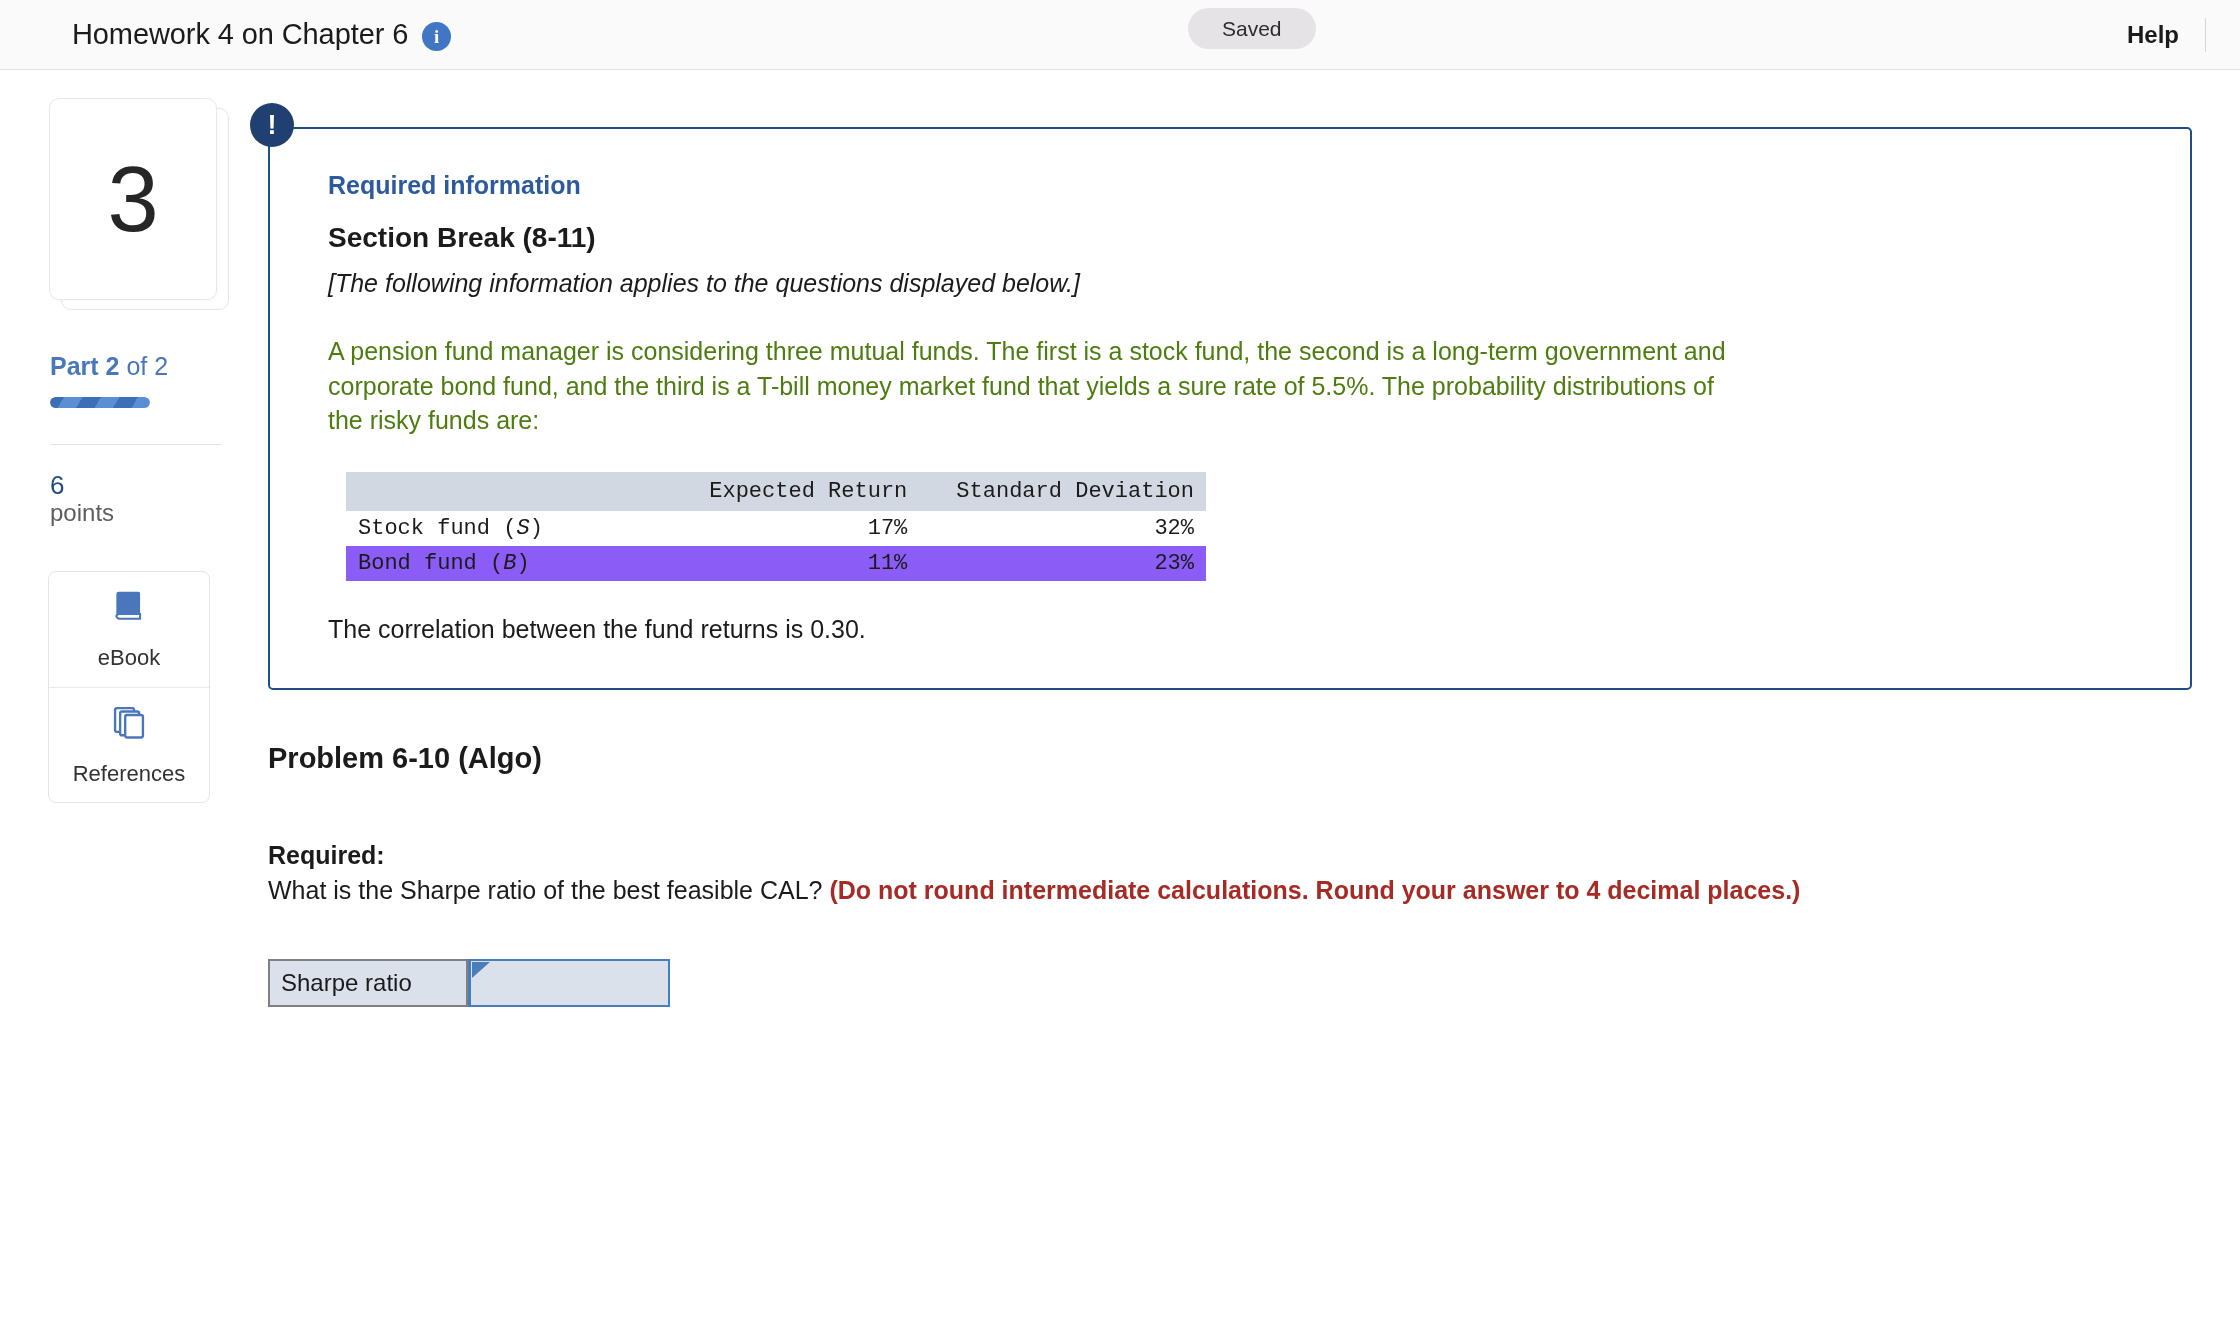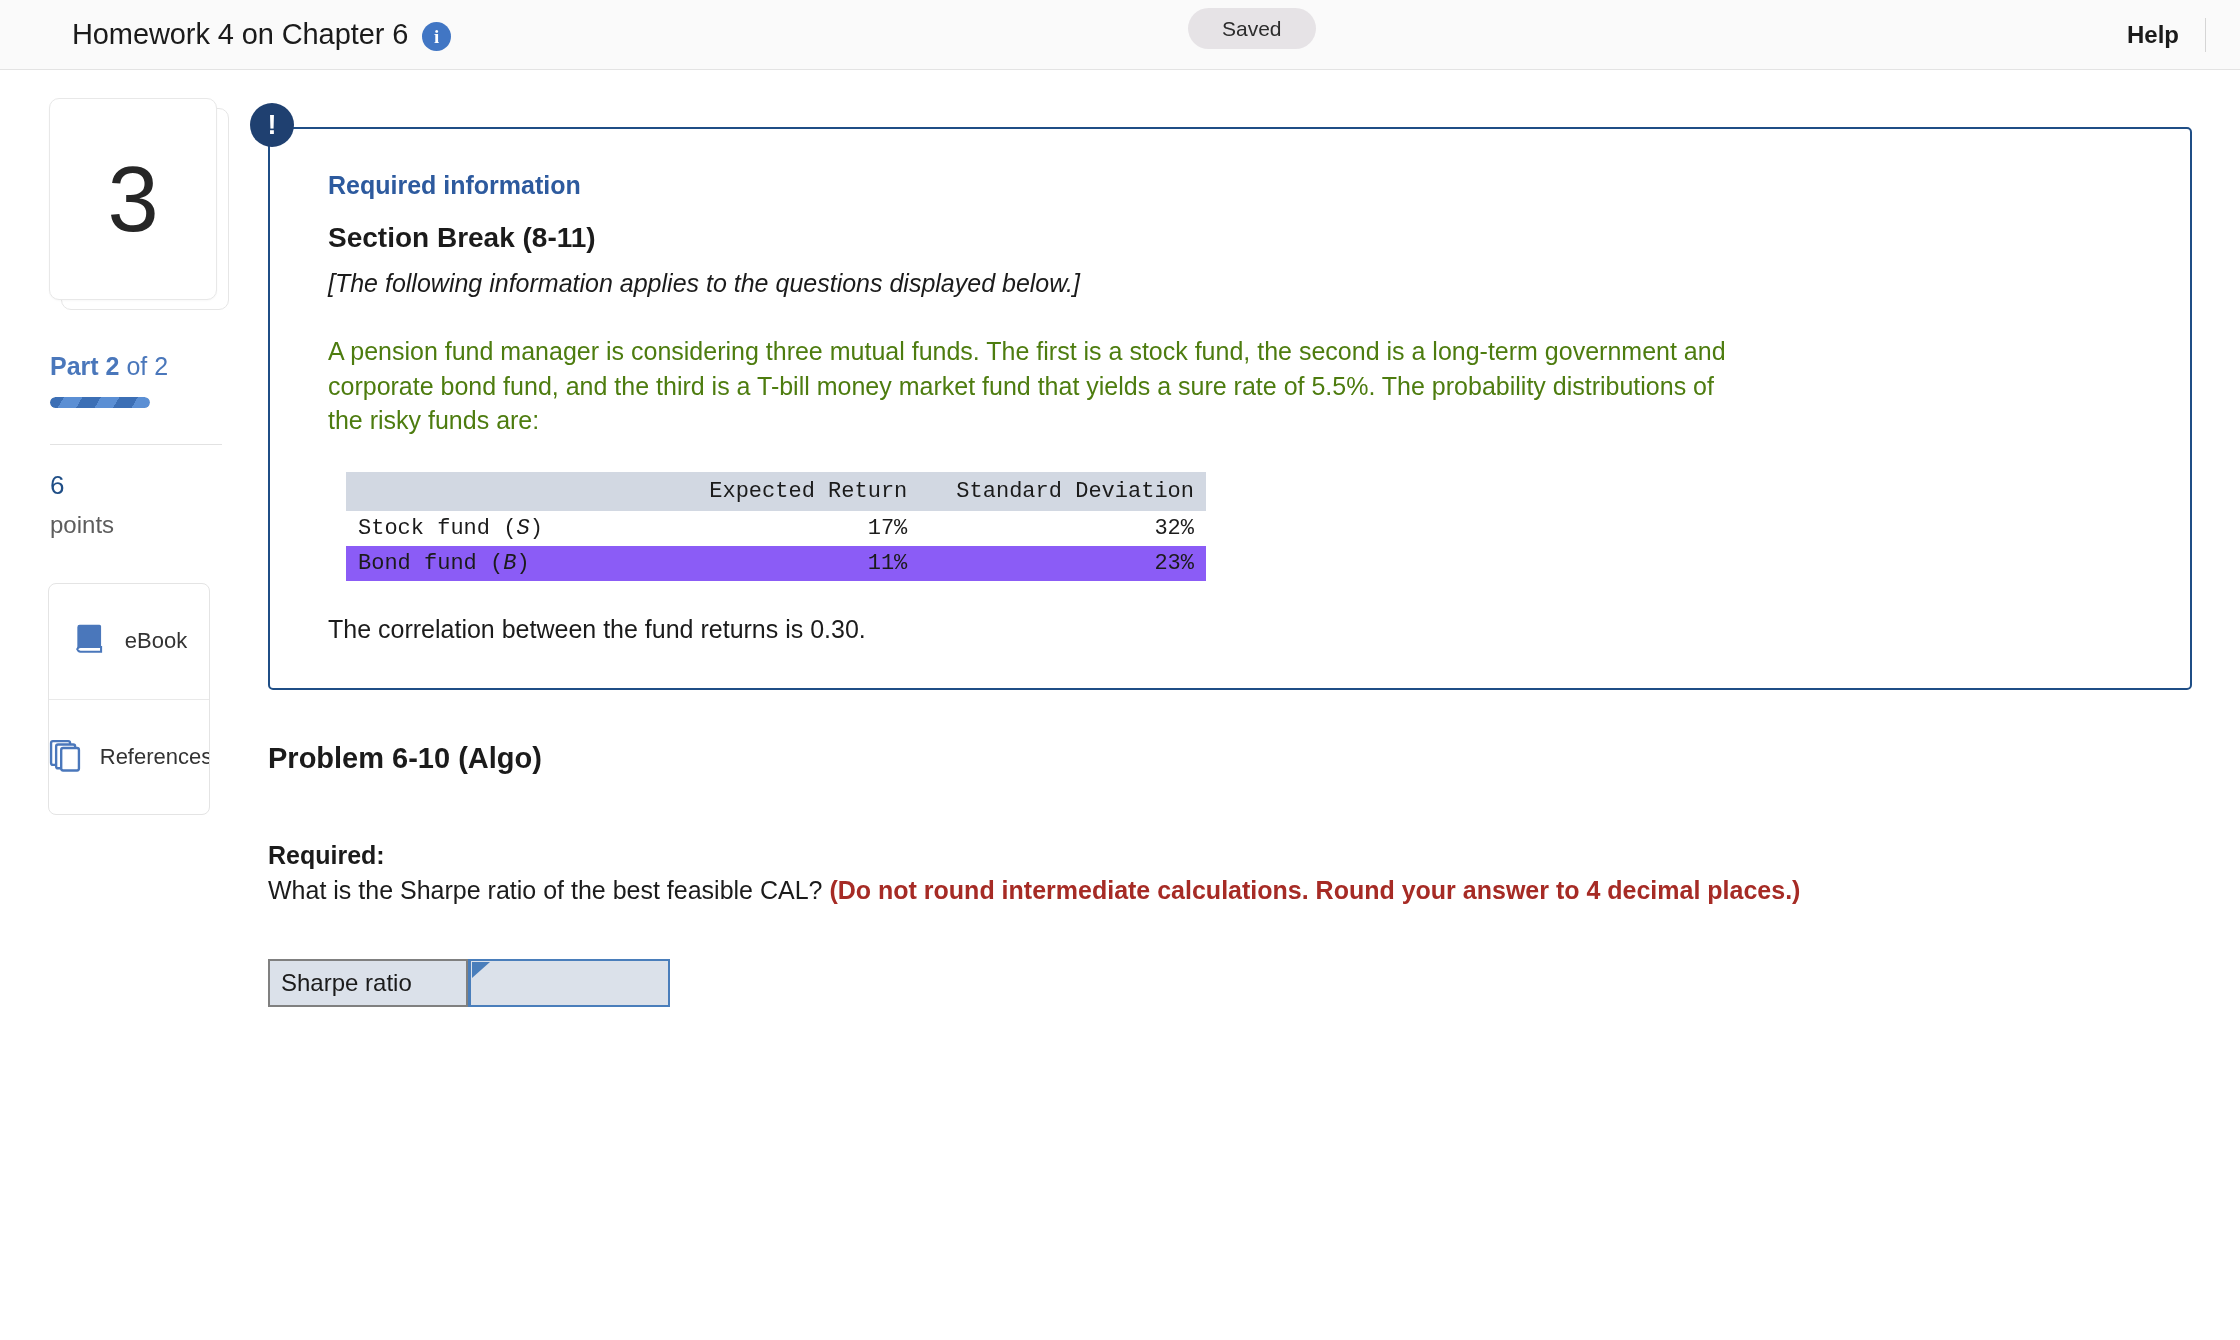--- a/index.html
+++ b/index.html
@@ -160,36 +160,36 @@
     margin-left: 50px;
   }
 
   .points-block {
     margin-top: 26px;
     align-self: flex-start;
     margin-left: 50px;
     line-height: 1.12;
   }
   .points-num { font-size: 26px; color: #1f4e86; font-weight: 400; }
-  .points-word { font-size: 24px; color: #5d5d5d; font-weight: 400; margin-top: 12px; }
+  .points-word { font-size: 24px; color: #5d5d5d; font-weight: 400; }
 
   .tool-box {
     margin-top: 44px;
     align-self: flex-start;
     margin-left: 48px;
     width: 162px;
     border: 1px solid #e4e4e4;
     border-radius: 8px;
     background: #fff;
     overflow: hidden;
   }
   .tool-item {
     height: 115px;
     display: flex;
-    flex-direction: row;
+    flex-direction: column;
     align-items: center;
     justify-content: center;
     gap: 16px;
     cursor: pointer;
   }
   .tool-item + .tool-item { border-top: 1px solid #e9e9e9; }
   .tool-label { font-size: 22px; color: #333333; }
 
   
   .main { flex: 1; padding: 0 0 0 0; position: relative; }

